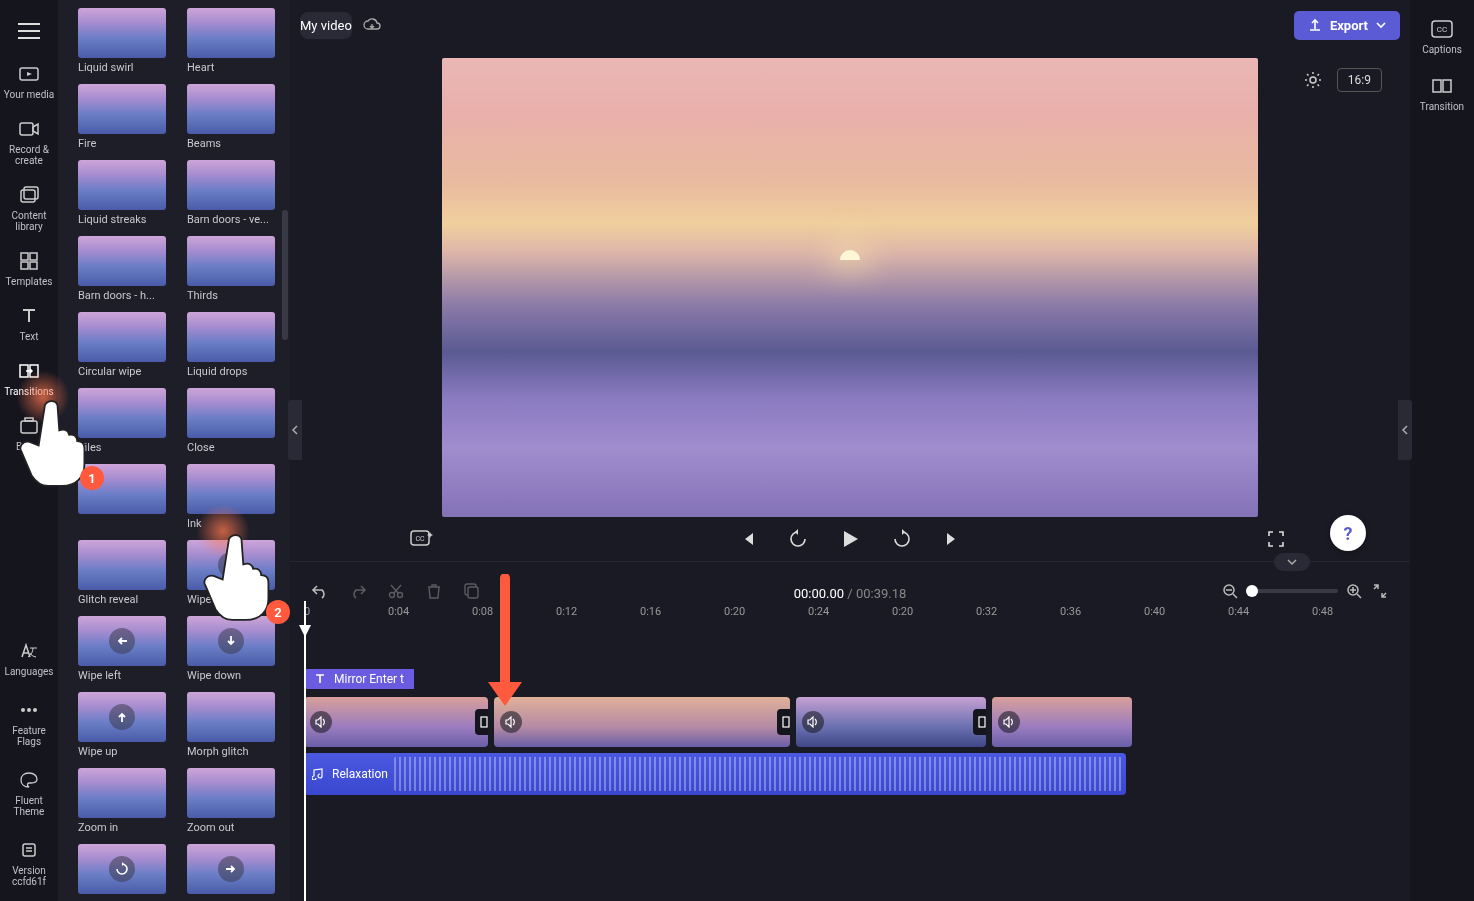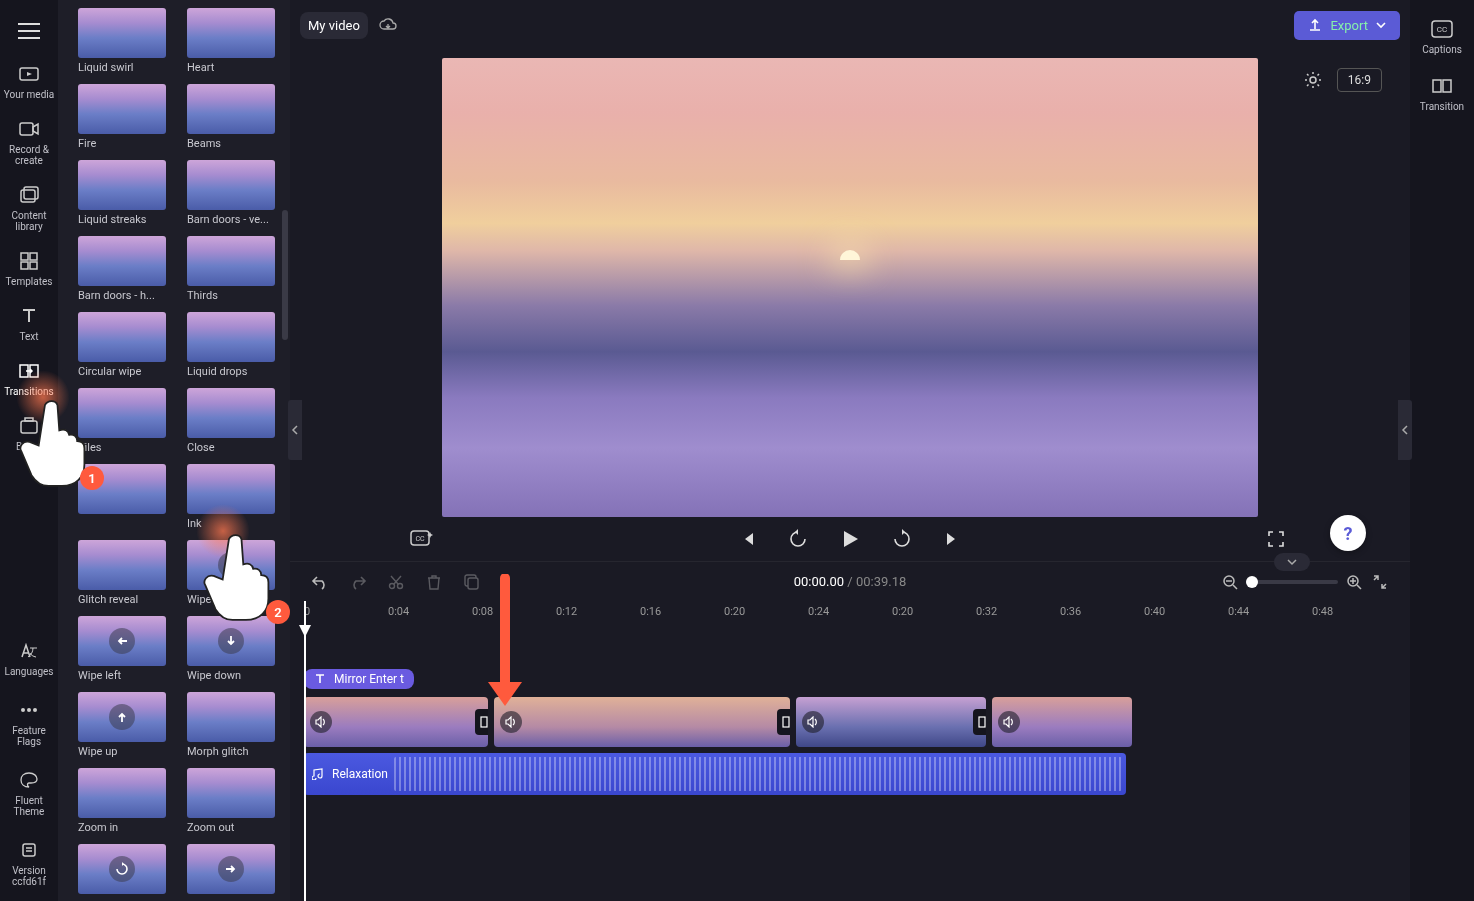--- a/index.html
+++ b/index.html
@@ -96,34 +96,35 @@
   .topbar {
     height: 50px;
     display:flex;
     align-items:center;
     padding: 0 10px;
     gap: 10px;
   }
   .project-name {
     background: #2a2a36;
     color:#fff;
-    padding: 6px 8px;
+    padding: 6px 0;
     border-radius: 8px;
     font-size: 13px;
   }
   .cloud-ico { color:#9aa; }
   .export-btn {
     margin-left: auto;
     background: #5b5bd6;
-    color:#86efac;
+    color:#ffffff;
     padding: 7px 14px;
     border-radius: 5px;
     display:flex; align-items:center; gap:8px;
     font-size:13px;
     cursor:pointer;
+    font-weight:bold;
   }
   .preview-wrap {
     flex: 0 0 auto;
     display:flex;
     justify-content:center;
     position:relative;
     padding: 8px 20px 0 20px;
   }
   .preview {
     width: 816px;
@@ -186,21 +187,21 @@
   }
   .ruler { height:28px; display:flex; gap:0; padding-left:14px; font-size:11px; color:#999; align-items:flex-start; padding-top:4px;}
   .ruler .tick { width: 84px; flex:0 0 84px;}
   .playhead { position:absolute; left:14px; top:0; bottom:0; width:2px; background:#fff; z-index:5;}
   .playhead::before { content:""; position:absolute; top:24px; left:-5px; width:12px;height:12px; background:#fff; clip-path:polygon(0 0,100% 0,50% 100%);}
   .tl-pad { padding-left:14px; padding-right:14px;}
 
   .title-chip {
     display:inline-flex; align-items:center; gap:8px;
     background:#6a5be0; color:#fff;
-    padding:3px 10px; border-radius:8px; font-size:12px;
+    padding:3px 10px; border-radius:0; font-size:12px;
     margin-top: 40px;
   }
   .clip-row {
     display:flex; gap:6px; margin-top:8px;
   }
   .clip {
     height:50px; border-radius:4px; position:relative; overflow:hidden;
     background: linear-gradient(180deg,#d89f9a 0%, #9b7cbf 60%, #6a5fa8 100%);
     display:flex; align-items:center;
   }
@@ -589,21 +590,21 @@
           <path d="M14 3v12M4 3l8 6-8 6z" fill="#ddd"></path>
         </svg>
       </div>
     <div class="p-btn fullscreen">
         <svg width="18" height="18" viewBox="0 0 18 18">
           <path d="M2 6V2h4M16 6V2h-4M2 12v4h4M16 12v4h-4" fill="none" stroke="#ddd" stroke-width="1.6"></path>
         </svg>
       </div>
   </div>
 
-  <div class="tl-toolbar" style="position:relative;">
+  <div class="tl-toolbar" style="position:relative;align-items:flex-end;">
     <div class="ico">
         <svg width="18" height="16" viewBox="0 0 18 16">
           <path d="M6 3 2 7l4 4M2 7h9a5 5 0 010 8" fill="none" stroke="#bbb" stroke-width="1.6"></path>
         </svg>
       </div>
     <div class="ico disabled">
         <svg width="18" height="16" viewBox="0 0 18 16">
           <path d="M12 3l4 4-4 4M16 7H7a5 5 0 000 8" fill="none" stroke="#bbb" stroke-width="1.6"></path>
         </svg>
       </div>

